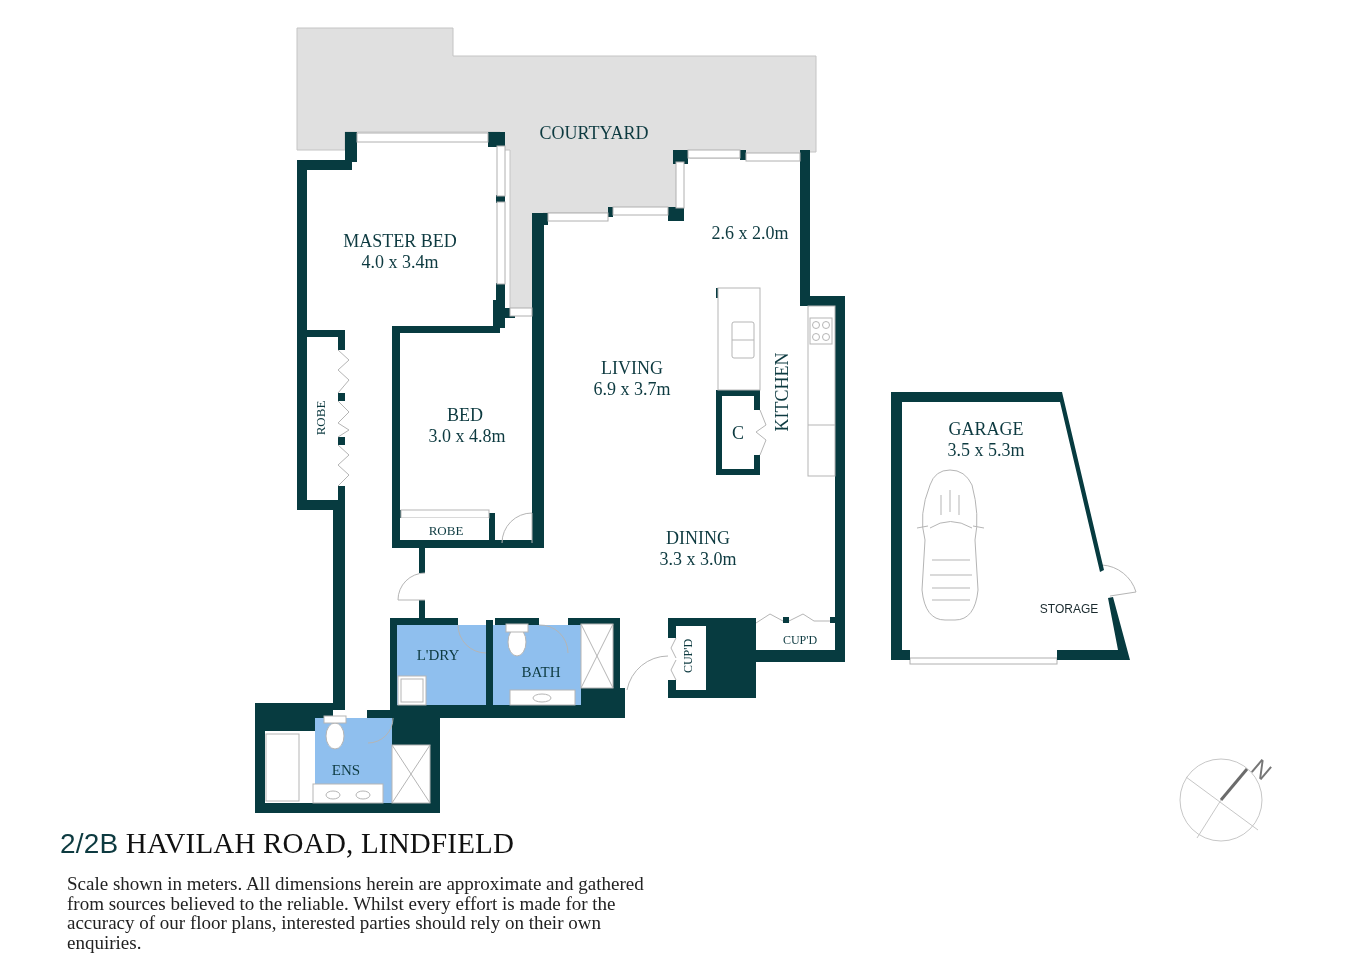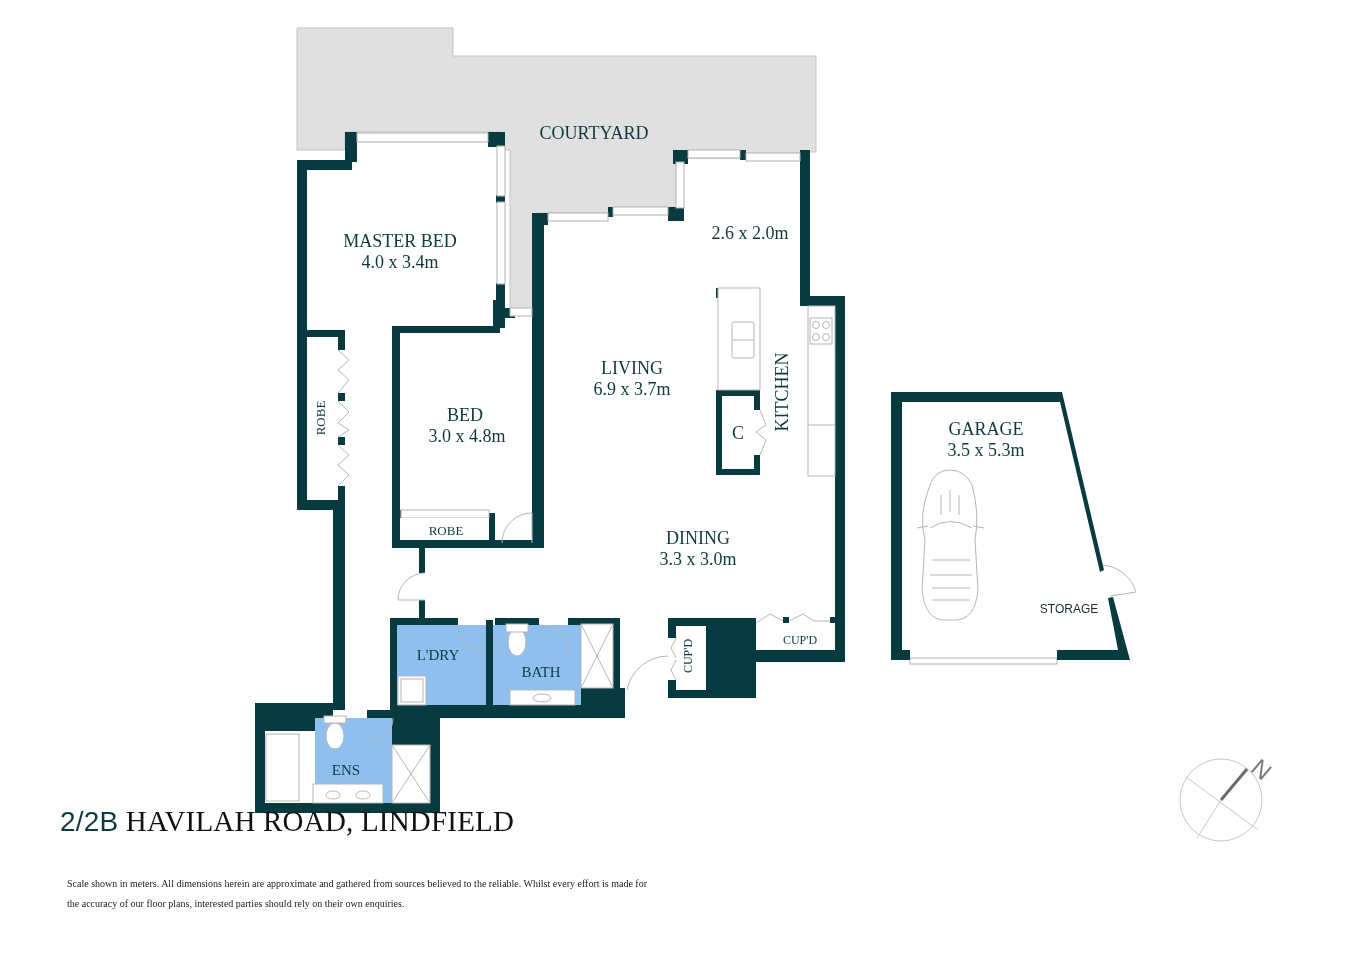--- a/index.html
+++ b/index.html
@@ -1,23 +1,23 @@
 <!DOCTYPE html>
 <html><head>
 <meta charset="utf-8">
 <style>
   html, body { margin: 0; padding: 0; background: #ffffff; }
   body { width: 1357px; height: 960px; position: relative; overflow: hidden; font-family: "Liberation Serif", serif; }
   #plan { position: absolute; left: 0; top: 0; width: 1357px; height: 960px; }
   .lbl { font-family: "Liberation Serif", serif; fill: #0d3a40; text-anchor: middle; }
   .lbl-sans { font-family: "Liberation Sans", sans-serif; font-size: 12px; fill: #1a2a2e; text-anchor: middle; }
-  .title { position: absolute; left: 60px; top: 805px; font-size: 29px; color: #111; white-space: nowrap; letter-spacing: 0.2px; }
+  .title { position: absolute; left: 60px; top: 827px; font-size: 29px; color: #111; white-space: nowrap; letter-spacing: 0.2px; }
   .title .unit { font-family: "Liberation Sans", sans-serif; color: #0d3a40; font-size: 28px; }
   .title .street { font-family: "Liberation Serif", serif; }
-  .disclaimer { position: absolute; left: 67px; top: 874px; width: 590px; font-size: 10px; line-height: 19.5px; color: #222; font-family: "Liberation Serif", serif; }
+  .disclaimer { position: absolute; left: 67px; top: 874px; width: 590px; font-size: 19px; line-height: 19.5px; color: #222; font-family: "Liberation Serif", serif; }
 </style>
 </head>
 <body>
 
 <svg id="plan" viewBox="0 0 1357 960" xmlns="http://www.w3.org/2000/svg">
 
   <g>
     <path d="M297,28 L453,28 L453,56 L816,56 L816,152 L805,152 L805,158 L690,158 L690,152 L678,152 L678,213 L543,213 L543,310 L510,310 L510,150 L500,150 L500,132 L345,132 L345,150 L297,150 Z" fill="#e0e0e0" stroke="#c4c4c4" stroke-width="1"></path>
   </g>
 

